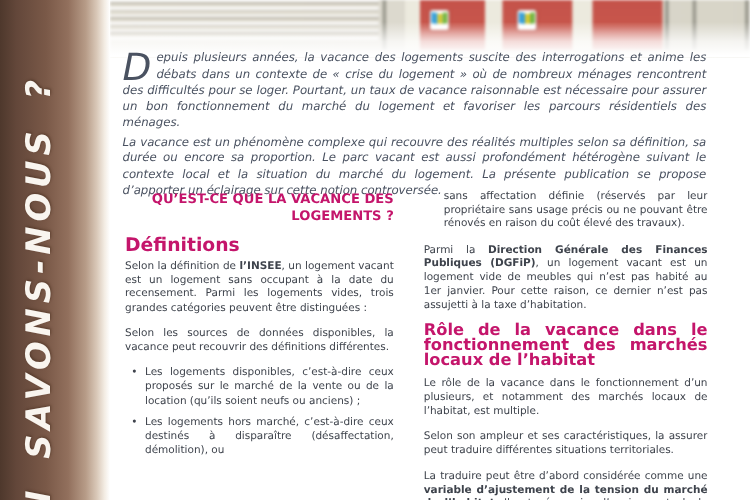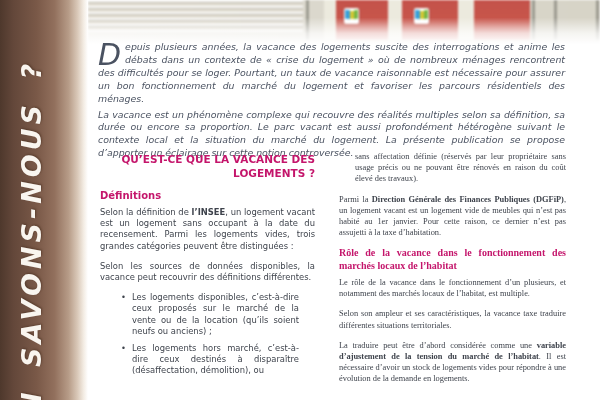--- a/index.html
+++ b/index.html
@@ -37,30 +37,30 @@
   
   .intro{position:absolute;left:98px;top:41px;width:467px;color:#4a5261;
     font-style:italic;font-size:9.4px;line-height:12.9px;text-align:justify;}
   .intro p{margin:0 0 3px;}
   .dropcap{float:left;font-size:30px;line-height:23px;padding:2px 4px 0 0;font-style:italic;}
 
   
   .cols{position:absolute;left:100px;top:151px;width:466px;height:249px;overflow:hidden;
     display:flex;gap:24px;color:#3e434c;font-size:8.4px;line-height:11.2px;text-align:justify;}
   .col-left{width:215px;flex:none;}
-  .col-right{flex:1;min-width:0;font-family:Liberation Serif, serif;}
+  .col-right{flex:1;min-width:0;}
   .main-title{color:#c4156b;font-weight:bold;font-size:10.5px;line-height:13.5px;
     text-align:right;margin:2px 0 10px;}
-  .sub-heading{color:#c4156b;font-weight:bold;font-size:10px;line-height:12px;margin:0 0 5px;}
+  .sub-heading{color:#c4156b;font-weight:bold;font-size:15px;line-height:12px;margin:0 0 5px;}
   .cols p{margin:0 0 9px;}
   ul.bullets{list-style:none;margin:0;padding:0;}
-  ul.bullets li{position:relative;padding-left:16px;margin:0 16px 6px;}
+  ul.bullets li{position:relative;padding-left:16px;margin:0 0 6px;}
   ul.bullets li::before{content:"•";position:absolute;left:5px;top:0;color:#3e434c;}
   .continuation{padding-left:16px;}
-  .role-heading{margin-top:3px;font-size:10px;line-height:12.3px;}
+  .role-heading{margin-top:3px;font-size:13px;line-height:12.3px;}
   b{font-weight:bold;}
 </style>
 </head>
 <body>
 
 <div class="page">
 
   <div class="sidebar">
     <div class="sidebar-label">N SAVONS-NOUS ?</div>
   </div>
@@ -111,18 +111,18 @@
         <li>Les logements hors marché, c’est-à-dire ceux destinés à disparaître (désaffectation, démolition), ou</li>
       </ul>
 
     </div>
 
     <div class="col-right">
       <p class="continuation">sans affectation définie (réservés par leur propriétaire sans usage précis ou ne pouvant être rénovés en raison du coût élevé des travaux).</p>
       <p><span>Parmi la </span><b>Direction Générale des Finances Publiques (DGFiP)</b><span>, un logement vacant est un logement vide de meubles qui n’est pas habité au 1er janvier. Pour cette raison, ce dernier n’est pas assujetti à la taxe d’habitation.</span></p>
       <div class="sub-heading role-heading">Rôle de la vacance dans le fonctionnement des marchés locaux de l’habitat</div>
       <p>Le rôle de la vacance dans le fonctionnement d’un plusieurs, et notamment des marchés locaux de l’habitat, est multiple.</p>
-      <p>Selon son ampleur et ses caractéristiques, la vacance taxe traduire différentes situations territoriales.</p>
+      <p>Selon son ampleur et ses caractéristiques, la assurer peut traduire différentes situations territoriales.</p>
       <p><span>La traduire peut être d’abord considérée comme une </span><b>variable d’ajustement de la tension du marché de l’habitat</b><span>. Il est nécessaire d’avoir un stock de logements vides pour répondre à une évolution de la demande en logements.</span></p>
     </div>
 
   </div>
 </div>
 
 </body></html>

